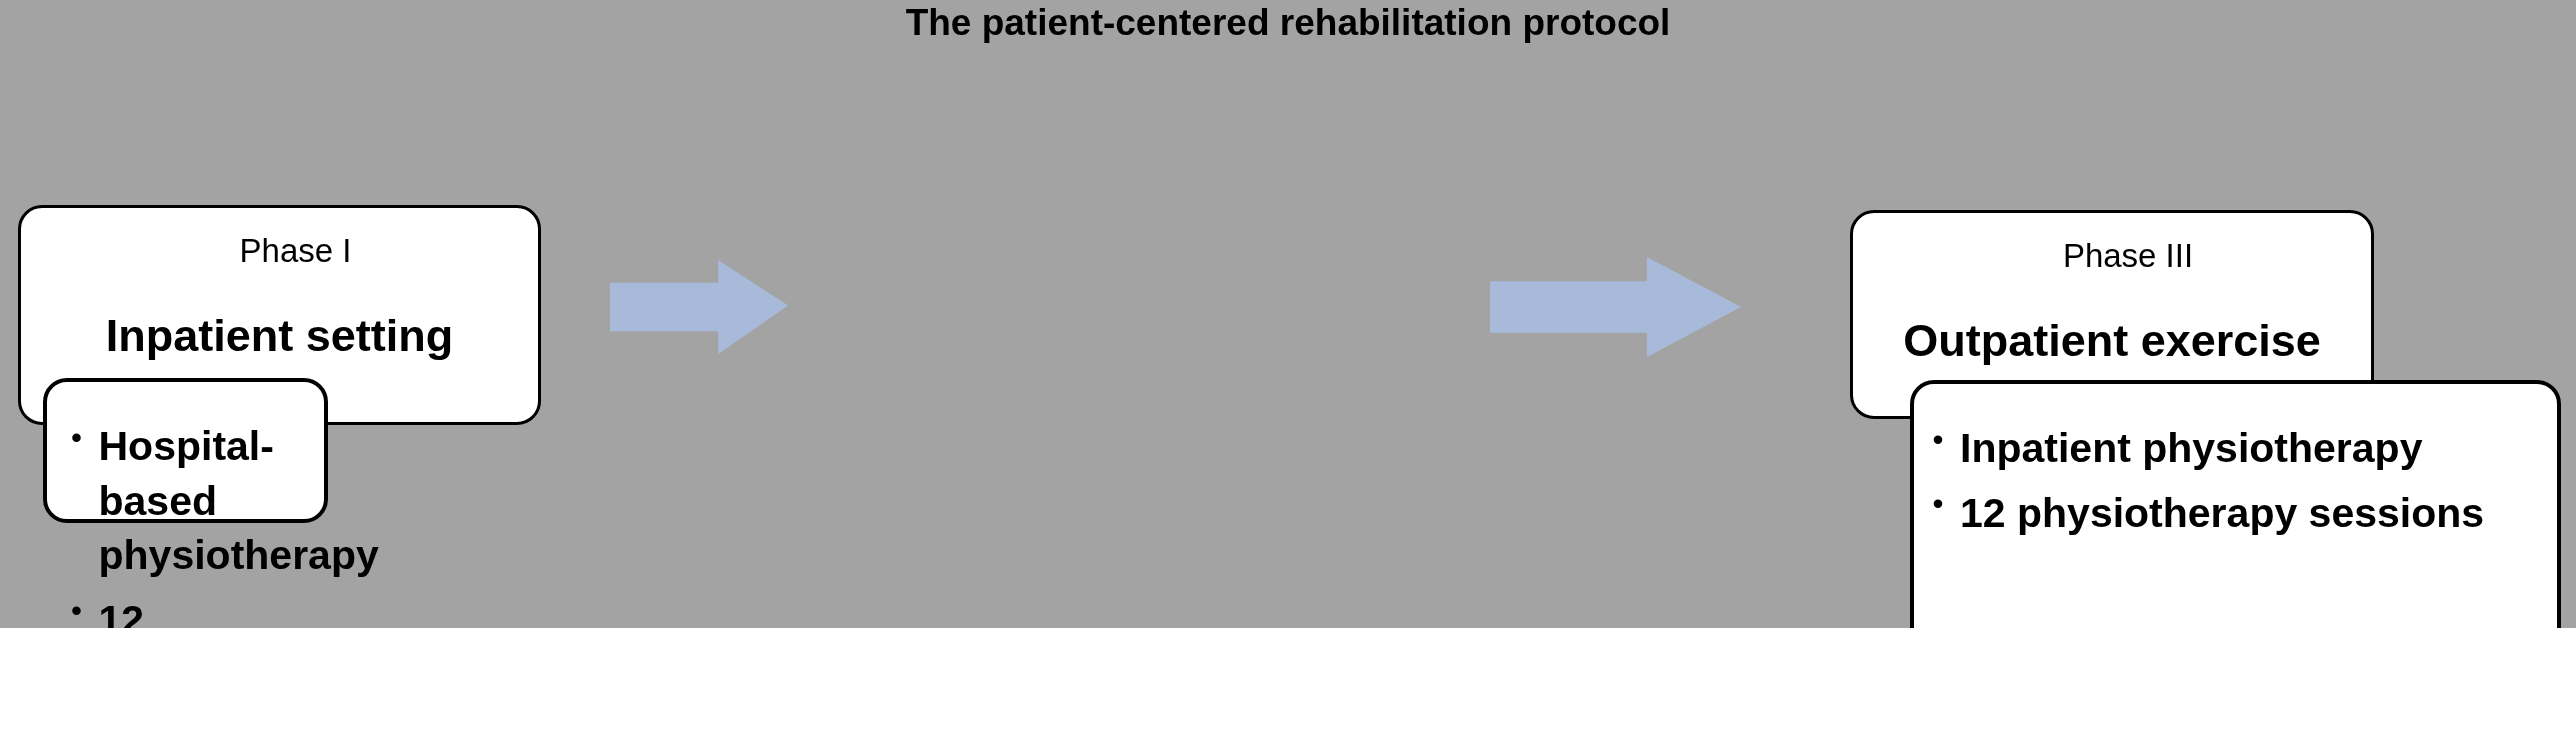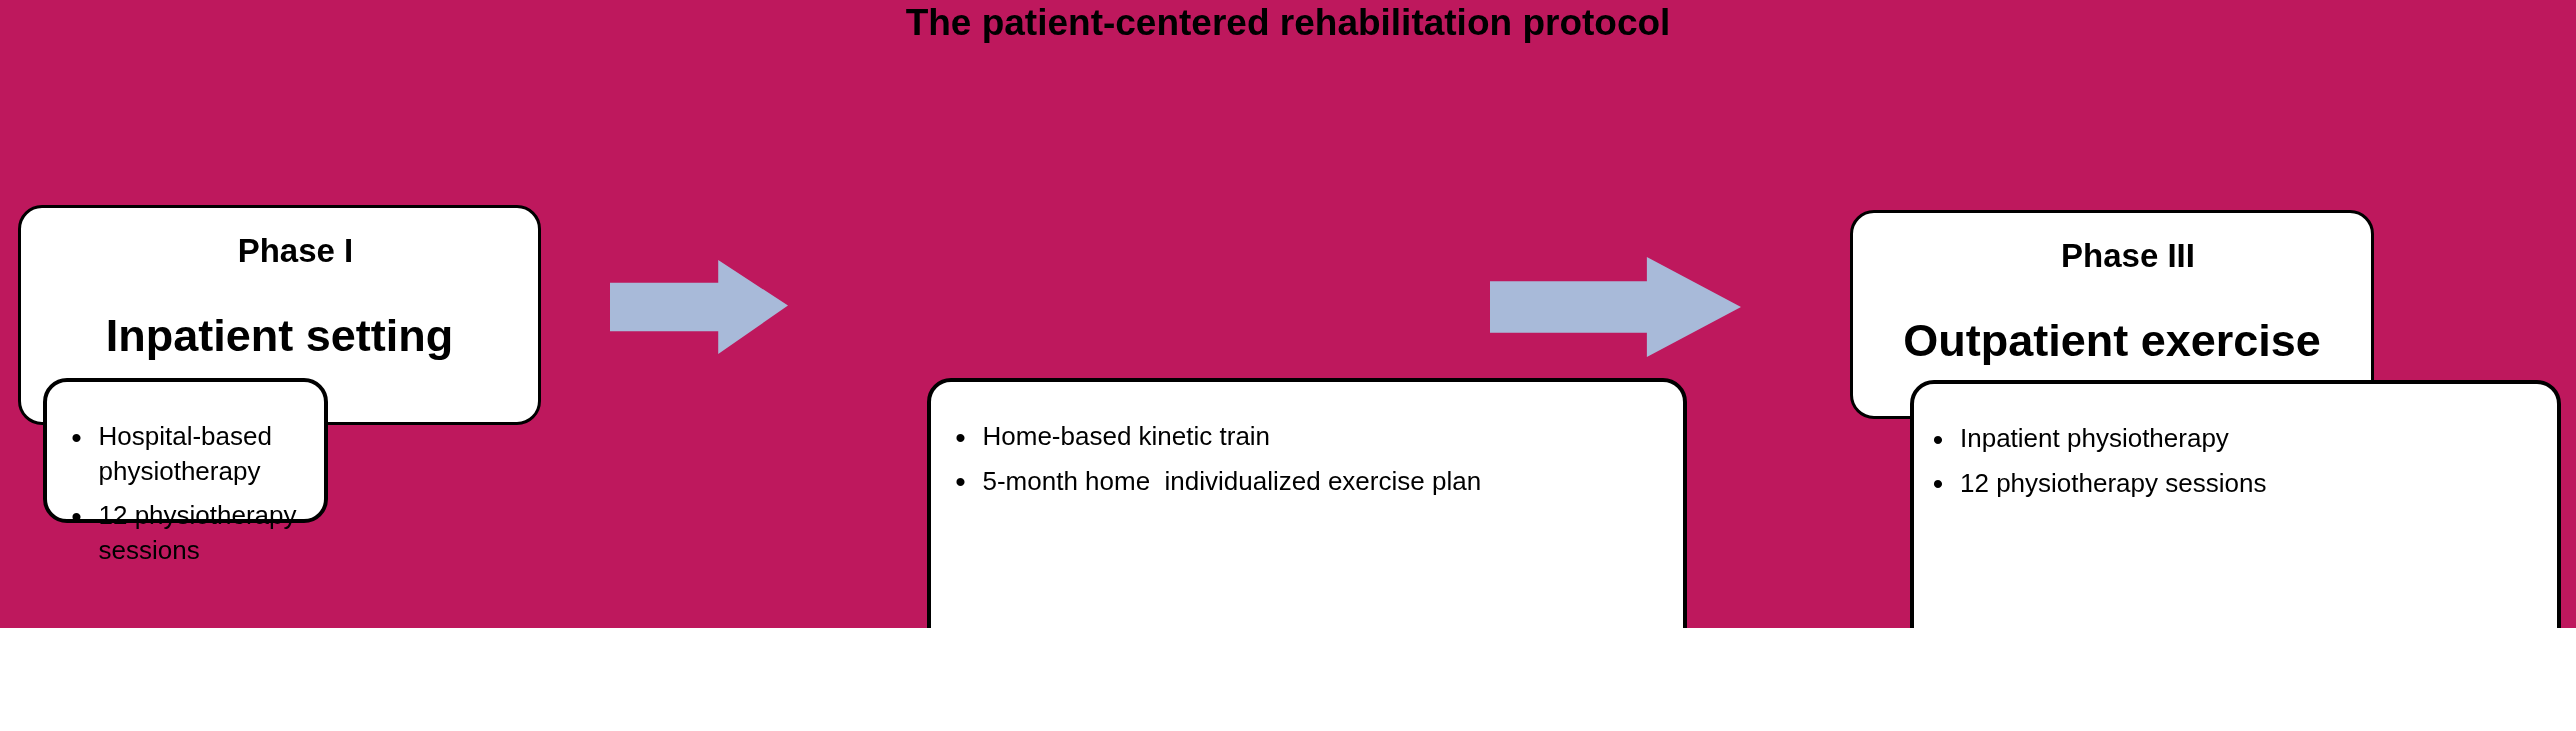--- a/index.html
+++ b/index.html
@@ -9,21 +9,21 @@
     background: #ffffff;
   }
   body {
     font-family: "Liberation Sans", "DejaVu Sans", sans-serif;
     color: #000000;
   }
   #canvas {
     position: relative;
     width: 2576px;
     height: 628px;
-    background: #be185d;
+    background: #a3a3a3;
     overflow: hidden;
   }
 
   
   .fig-title {
     position: absolute;
     left: 0;
     top: 2.9px;
     width: 2576px;
     text-align: center;
@@ -50,21 +50,21 @@
     text-align: center;
   }
   .phase-card-inner {
     position: absolute;
     left: 0;
     right: 0;
     top: 24px;
   }
   .phase-name {
     font-size: 33px;
-    font-weight: bold;
+    font-weight: normal;
     line-height: 1.15;
     white-space: nowrap;
     padding-left: 32px;
   }
   .phase-setting {
     font-size: 45px;
     font-weight: bold;
     line-height: 1.15;
     margin-top: 40px;
     white-space: nowrap;
@@ -83,22 +83,22 @@
     position: absolute;
     left: 18.5px;
     right: 13px;
     list-style: none;
     margin: 0;
     padding: 0;
   }
   .bullet-item {
     position: relative;
     padding-left: 33px;
-    font-size: 26px;
-    font-weight: normal;
+    font-size: 41px;
+    font-weight: bold;
     line-height: 1.33;
     margin-bottom: 10px;
     white-space: pre-wrap;
   }
   .bullet-item::before {
     content: "\2022";
     position: absolute;
     left: 5.7px;
     top: -1.4px;
     font-size: 30px;
@@ -138,26 +138,20 @@
 
   <div class="flow-arrow" style="left:610px; top:260px; width:178px; height:94px;">
     <svg width="178" height="94" viewBox="0 0 250 132" aria-hidden="true">
       <polygon points="0,32 152,32 152,0 250,64 152,132 152,100 0,100" fill="#a8bad9"></polygon>
     </svg>
   </div>
 
   <div class="phase-group" style="left:0px; top:0px; width:1712px; height:732px;">
 
 
-    <div class="bullet-card" style="left:927px; top:378px; width:760px; height:339px;">
-      <ul class="bullet-list" style="top:37px;">
-        <li class="bullet-item">Home-based kinetic train</li>
-        <li class="bullet-item">5-month home  individualized exercise plan</li>
-      </ul>
-    </div>
   </div>
 
   <div class="flow-arrow" style="left:1490px; top:257px; width:251px; height:100px;">
     <svg width="251" height="100" viewBox="0 0 352 140" aria-hidden="true">
       <polygon points="0,34 220,34 220,0 352,70 220,140 220,106 0,106" fill="#a8bad9"></polygon>
     </svg>
   </div>
 
   <div class="phase-group" style="left:0px; top:0px; width:2576px; height:732px;">
 

